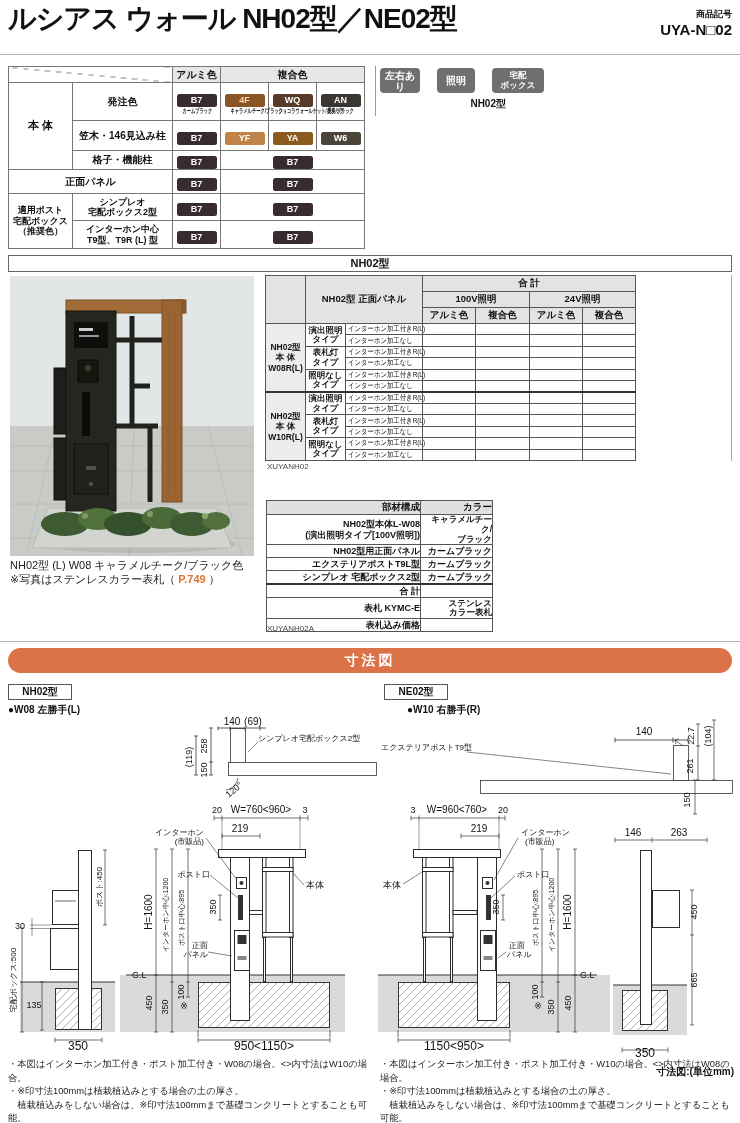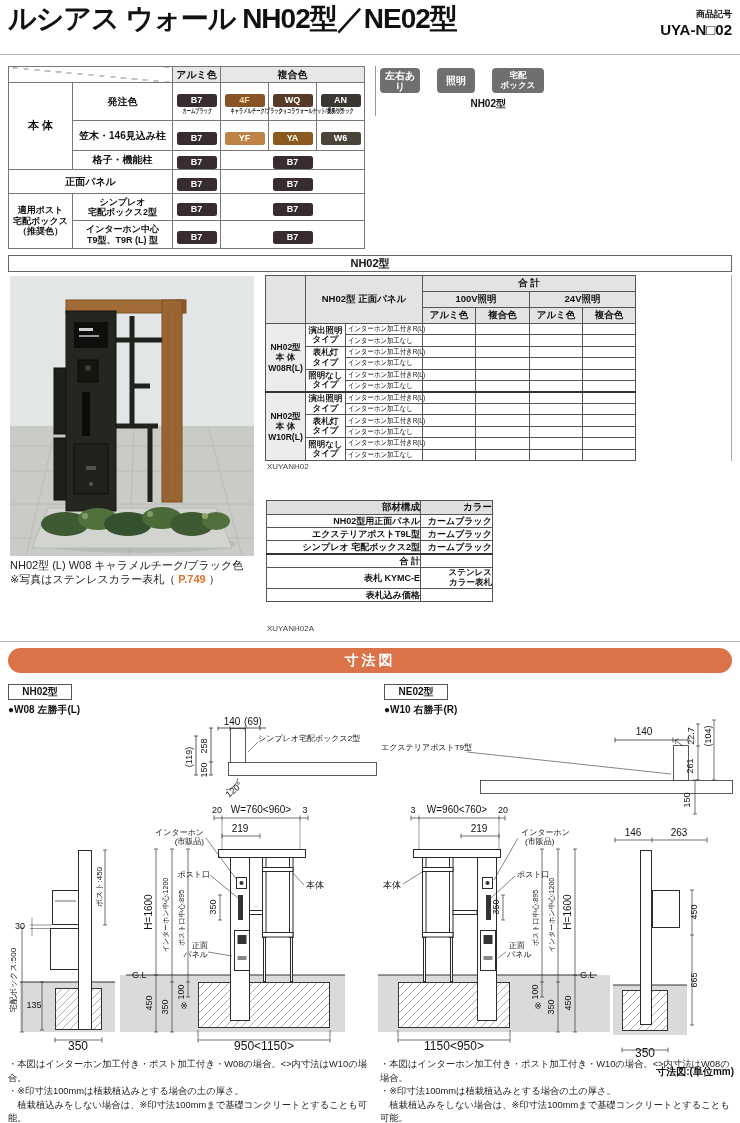--- a/index.html
+++ b/index.html
@@ -52,21 +52,21 @@
 .parts .hd{background:#e0e0e0;height:14px;font-size:9.5px}
 .parts tr.total td{border-top:2px solid #333}
 #parts-code{left:267px;top:624px;font-size:8px;color:#444}
 
 #dim-bar{left:8px;top:648px;width:724px;height:25px;background:#dc7248;border-radius:12.5px;color:#fff;font-size:14px;font-weight:900;display:flex;align-items:center;justify-content:center;letter-spacing:3px}
 .model-box{width:64px;height:16px;border:1px solid #555;font-size:10px;font-weight:bold;display:flex;align-items:center;justify-content:center;background:#fff}
 #model-nh02{left:8px;top:684px}
 #model-ne02{left:384px;top:684px}
 .variant{font-size:10px;font-weight:bold}
 #variant-nh02{left:8px;top:703px}
-#variant-ne02{left:384px;top:703px}
+#variant-ne02{left:407px;top:703px}
 svg.diagram{position:absolute;top:716px;overflow:visible}
 #diag-left{left:8px}
 #diag-right{left:375px}
 svg text{fill:#111;font-family:"Liberation Sans","DejaVu Sans",sans-serif}
 
 .fn{font-size:9.3px;line-height:13.5px;color:#222}
 #fn-left{left:8px;top:1058px;width:368px}
 #fn-right{left:380px;top:1058px;width:356px}
 #unit-note{right:6px;top:1065px;font-size:10px;font-weight:bold}
 </style>
@@ -342,20 +342,26 @@
       <col style="width:154px">
       <col style="width:72px">
     </colgroup>
   <thead>
     <tr>
       <td class="hd">部材構成</td>
       <td class="hd">カラー</td>
     </tr>
   </thead>
   <tbody id="parts-body">
+      <tr style="height: 22px;">
+        <td>NH02型本体L-W08
+(演出照明タイプ[100V照明])</td>
+        <td style="font-size: 8.5px;">キャラメルチーク/
+ブラック</td>
+      </tr>
       <tr style="height: 13px;">
         <td>NH02型用正面パネル</td>
         <td>カームブラック</td>
       </tr>
       <tr style="height: 13px;">
         <td>エクステリアポストT9L型</td>
         <td>カームブラック</td>
       </tr>
       <tr style="height: 13px;">
         <td>シンプレオ 宅配ボックス2型</td>

